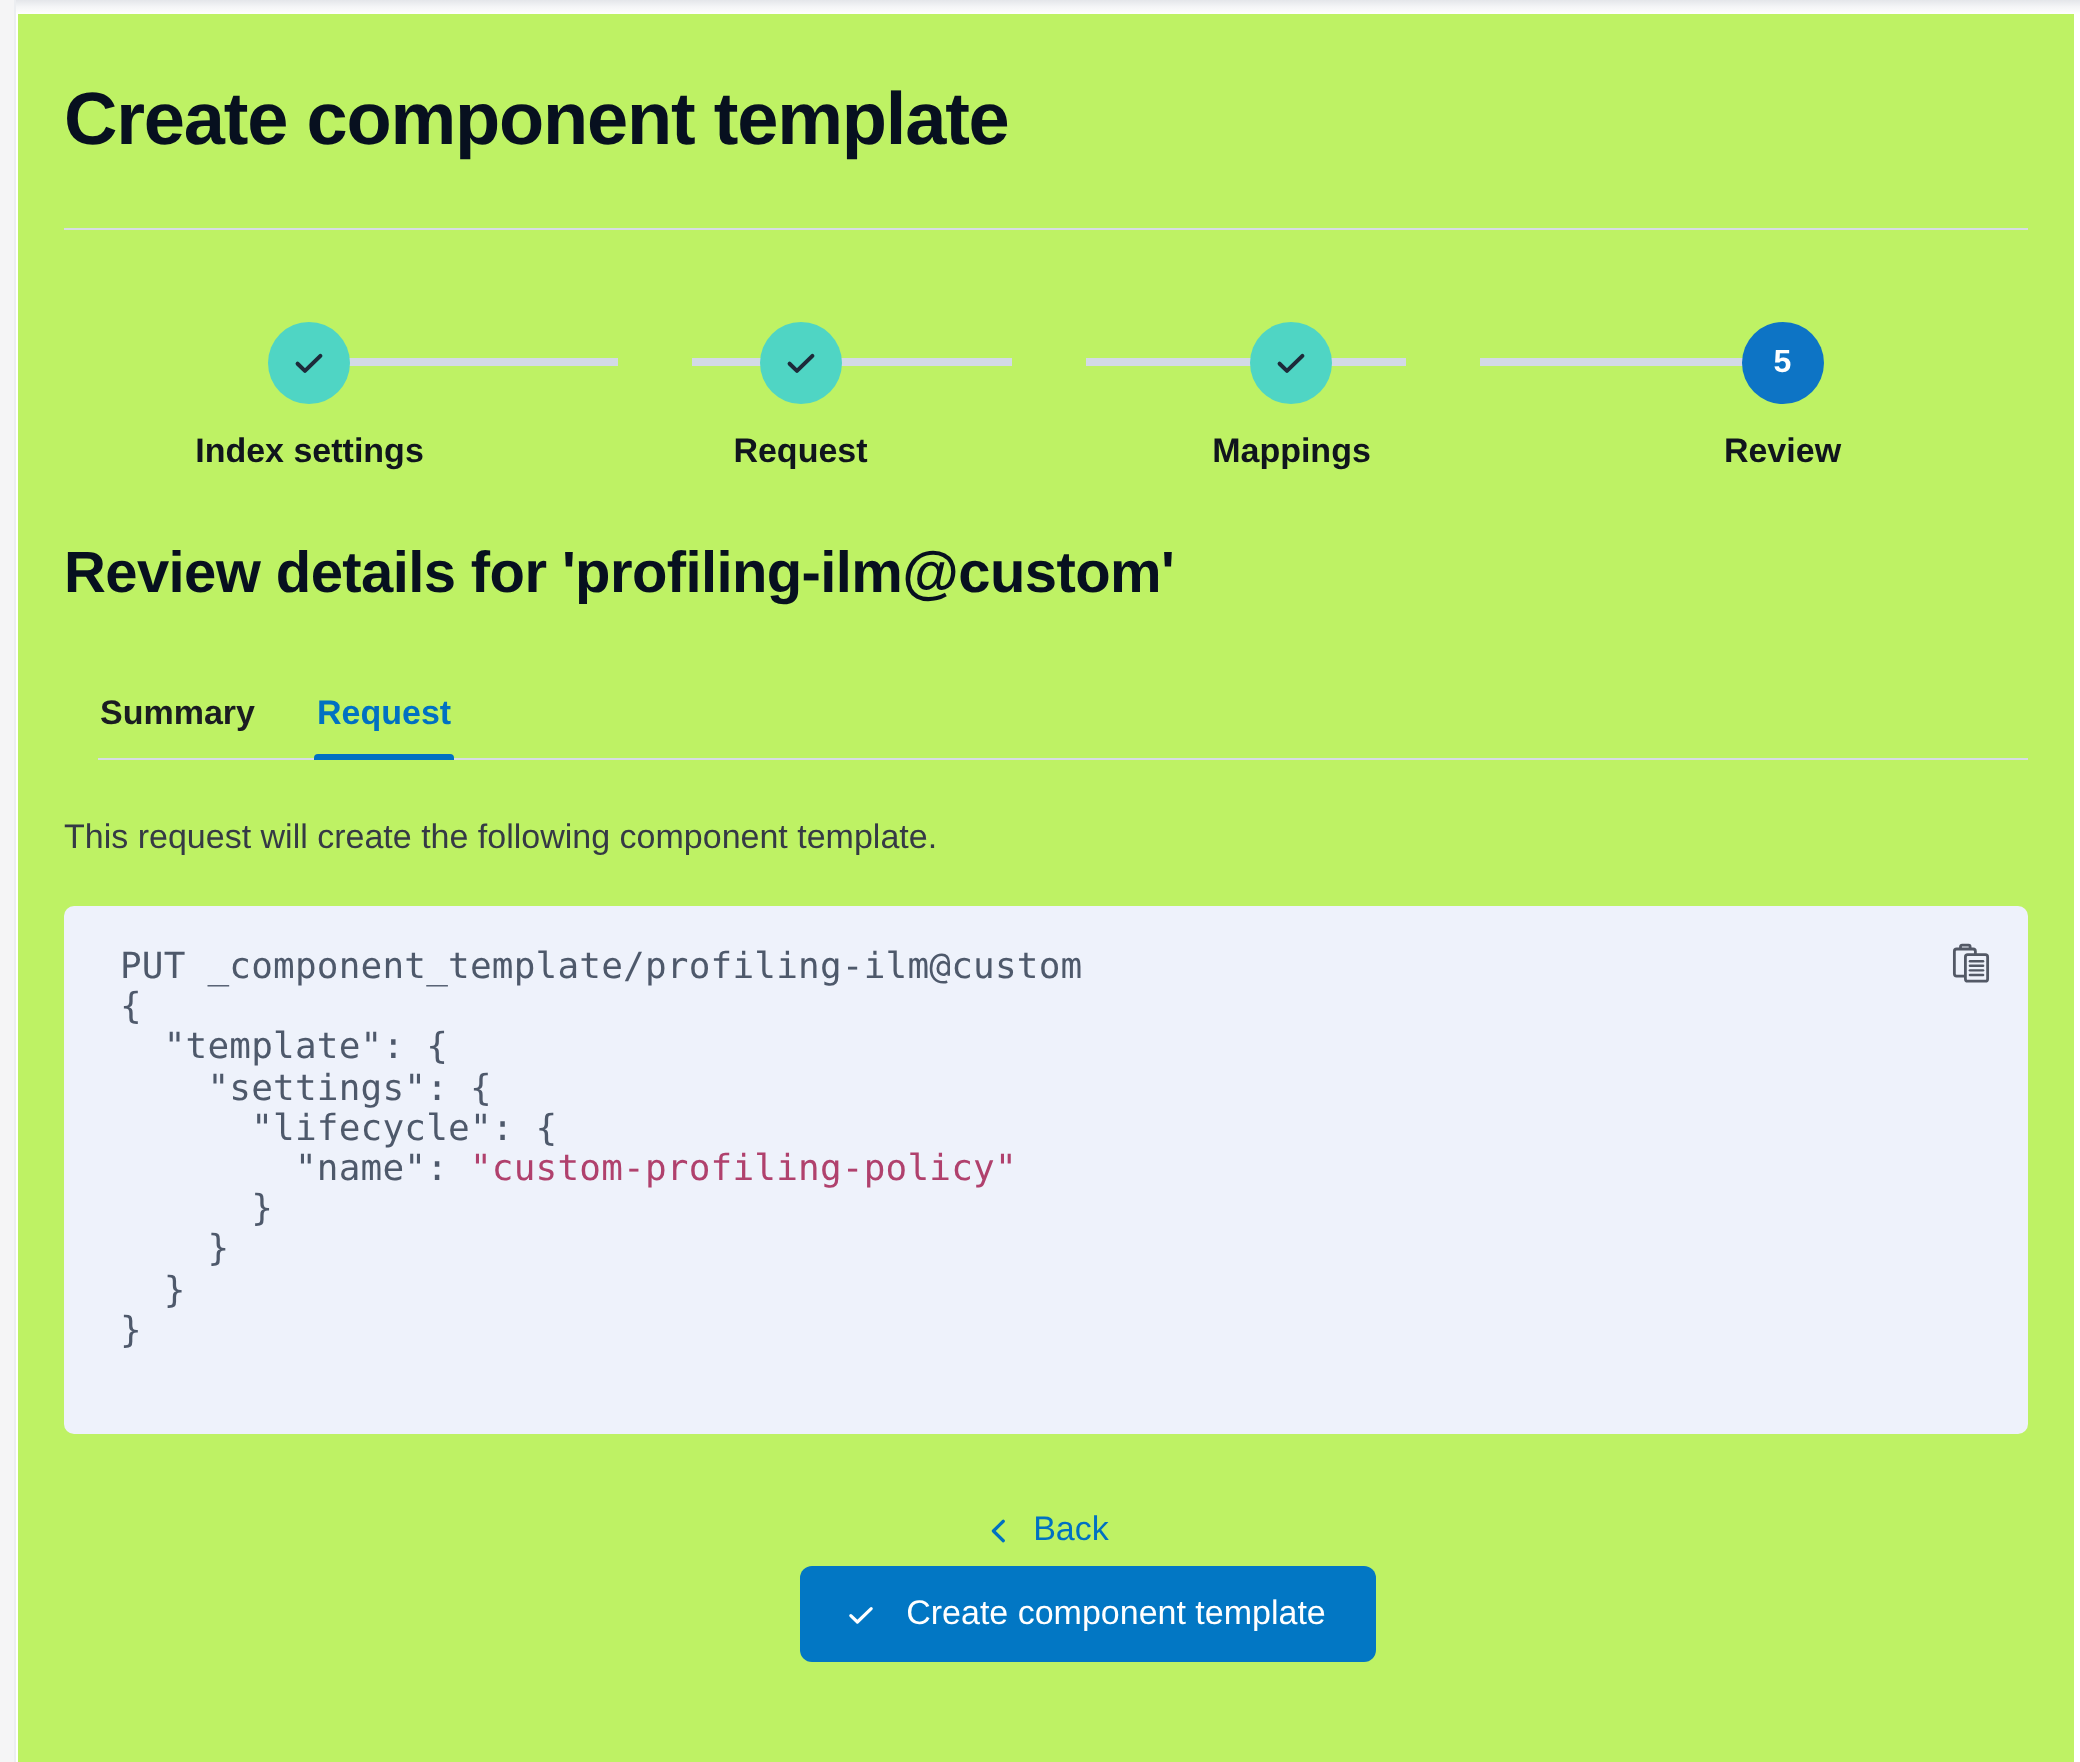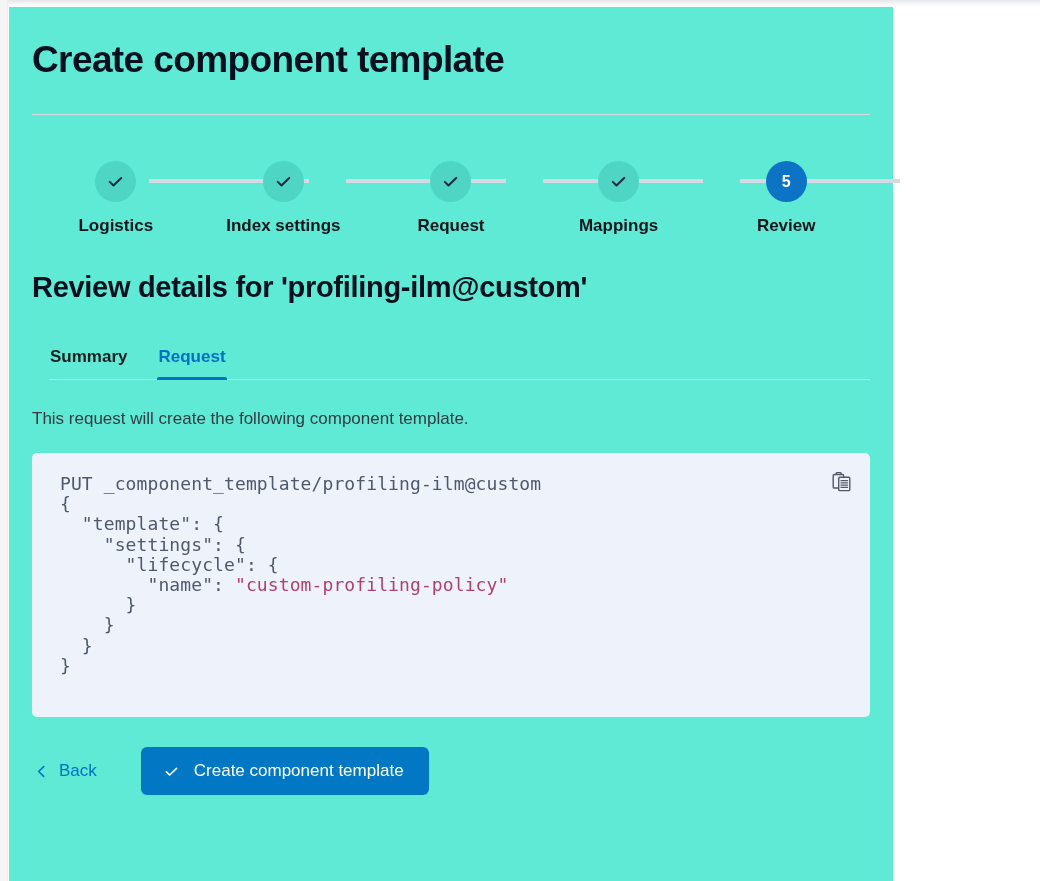--- a/index.html
+++ b/index.html
@@ -30,23 +30,23 @@
     position: absolute;
     left: 8px; top: 0;
     width: 1032px;
     height: 7px;
     background: linear-gradient(to bottom, #e4e6ea 0%, #f3f4f6 45%, #ffffff 100%);
   }
 
   #page {
     position: absolute;
     left: 9px; top: 7px;
-    width: 884px;
+    width: 1028px;
     height: 874px;
-    background: #5eead4;
+    background: #bef264;
     padding: 0;
   }
 
   .inner {
     padding: 0 23px 0 23px;
   }
 
   
   #page-title {
     font-size: 37px;
@@ -203,20 +203,21 @@
     cursor: pointer;
     padding: 0;
   }
 
   
   #footer-actions {
     margin-top: 30px;
     display: flex;
     align-items: center;
     gap: 0;
+    flex-direction: column;
   }
   #back-button {
     display: flex;
     align-items: center;
     gap: 10px;
     background: none;
     border: none;
     color: #0071c2;
     font-size: 17px;
     font-family: inherit;
@@ -249,28 +250,20 @@
 
 <div id="page">
   <div class="inner">
 
     <h1 id="page-title">Create component template</h1>
     <div id="header-divider"></div>
 
     <div id="stepper">
       <div class="step-track" id="step-track">
 
-        <div class="step">
-          <div class="step-circle">
-            <svg width="19" height="19" viewBox="0 0 16 16">
-              <path d="M3.2 8.3 L6.3 11.3 L12.8 5.0" fill="none" stroke="#1d2a3a" stroke-width="1.7" stroke-linecap="round" stroke-linejoin="round"></path>
-            </svg>
-          </div>
-          <div class="step-label">Logistics</div>
-        </div>
 
         <div class="step">
           <div class="step-circle">
             <svg width="19" height="19" viewBox="0 0 16 16">
               <path d="M3.2 8.3 L6.3 11.3 L12.8 5.0" fill="none" stroke="#1d2a3a" stroke-width="1.7" stroke-linecap="round" stroke-linejoin="round"></path>
             </svg>
           </div>
           <div class="step-label">Index settings</div>
         </div>
 

